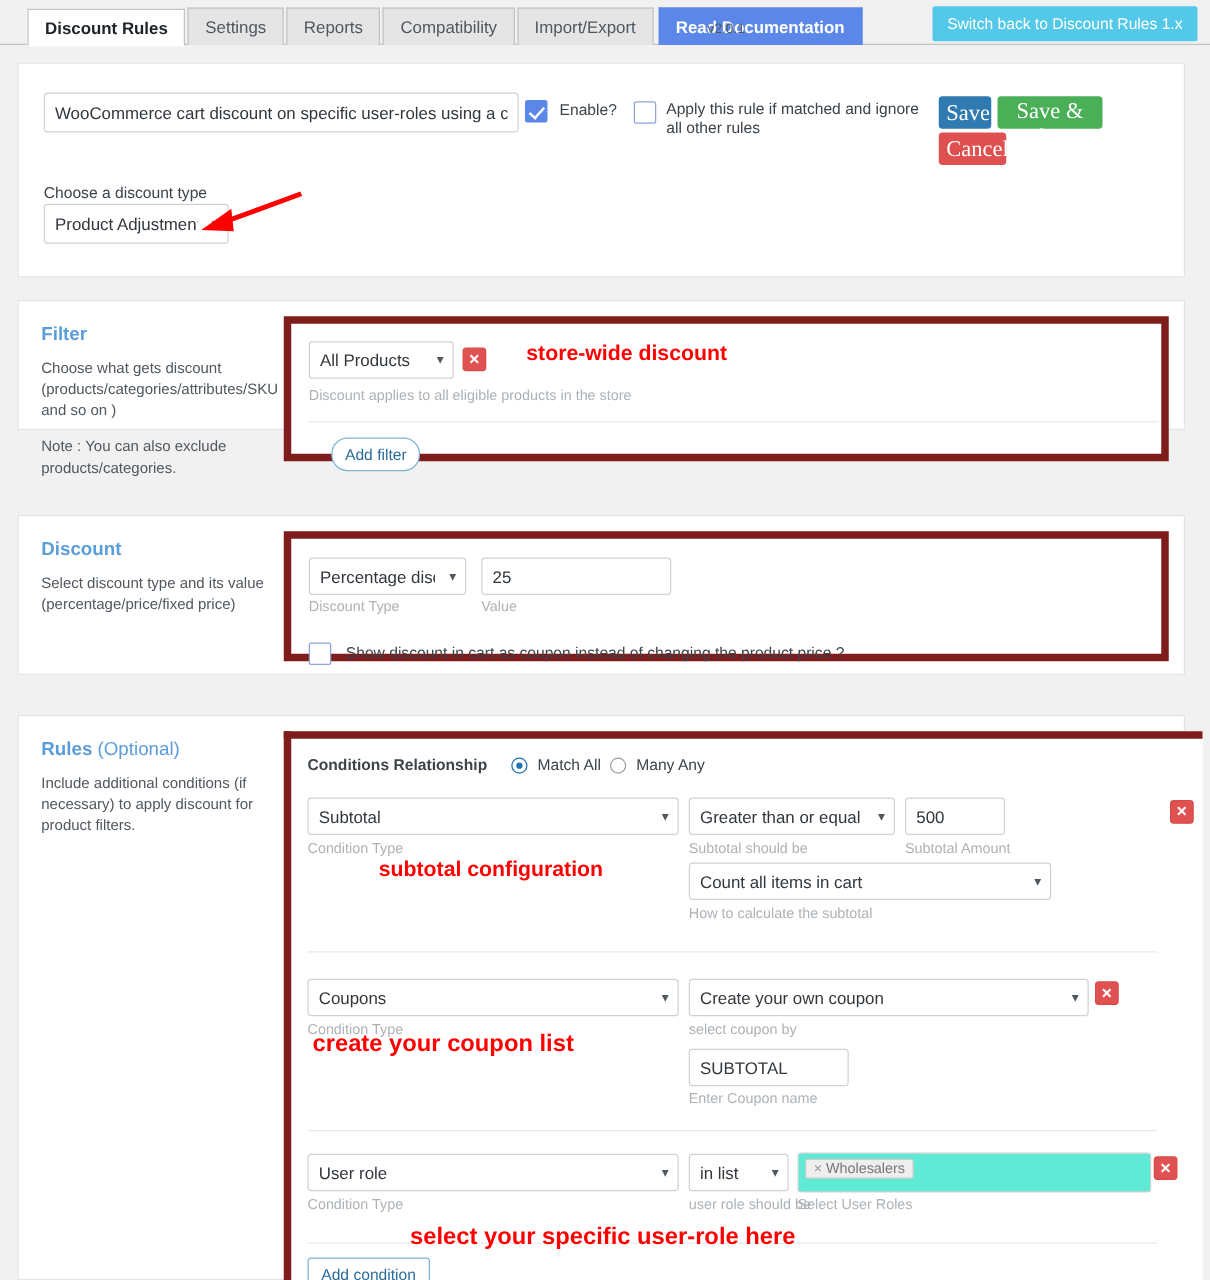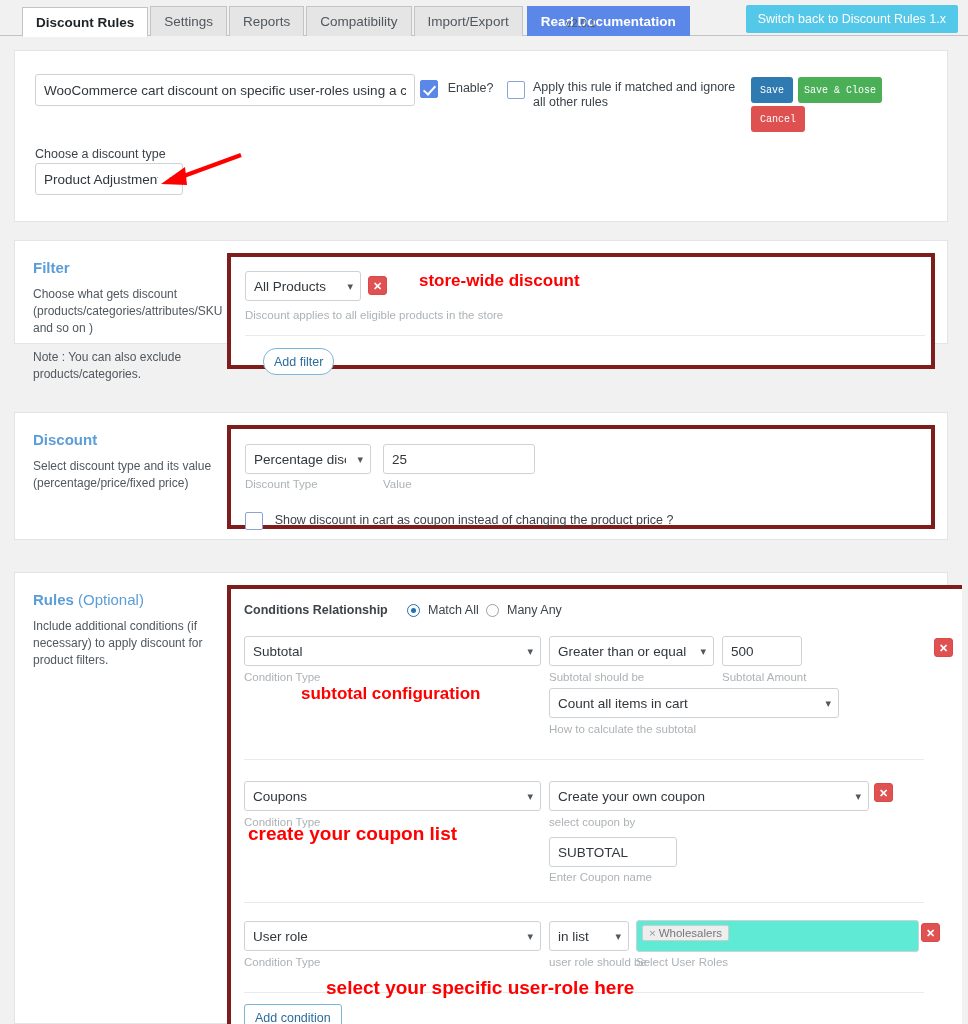--- a/index.html
+++ b/index.html
@@ -62,21 +62,21 @@
   .sect-title {
     color: #5b9dd9; font-size: 15px; font-weight: bold; margin: 0 0 10px 0;
   }
   .sect-title .sub { font-weight: normal; }
   .sect-desc {
     color: #50575e; font-size: 12px; line-height: 17px; margin: 0 0 12px 0;
   }
 
   .right-panel {
     position: absolute; background: #fff;
-    border: 4px solid #7f1d1d;
+    border: 6px solid #7f1d1d;
     padding-left: 28px;
   }
 
   
   input.txt, select.sel {
     font-family: "Liberation Sans", sans-serif;
     font-size: 13.5px; color: #32373c;
     background: #fff;
     border: 1px solid #cfd2d4; border-radius: 3px;
     padding: 0 8px; height: 30px;
@@ -90,23 +90,23 @@
   .selwrap { position: relative; display: inline-block; }
   .selwrap .chev {
     position: absolute; right: 8px; top: 50%; transform: translateY(-50%);
     pointer-events: none; color: #50575e; font-size: 11px;
   }
   .hint {
     color: #adb2b6; font-size: 11.5px; font-family: "Liberation Sans", sans-serif;
   }
 
   .btn {
-    font-family: Liberation Mono, monospace;
+    font-family: Liberation Serif, serif;
     border: none; border-radius: 3px; color: #fff;
-    cursor: pointer; font-size: 10px;
+    cursor: pointer; font-size: 18px;
   }
   .btn-save   { background: #2e7ab1; }
   .btn-saveclose { background: #4aaf57; }
   .btn-cancel { background: #df5050; }
 
   .btn-outline {
     background: #fff; border: 1px solid #7eb5d6; color: #2b6c9c;
     border-radius: 3px; font-size: 12.5px; height: 27px; padding: 0 10px;
     cursor: pointer; font-family: "Liberation Sans", sans-serif;
   }

